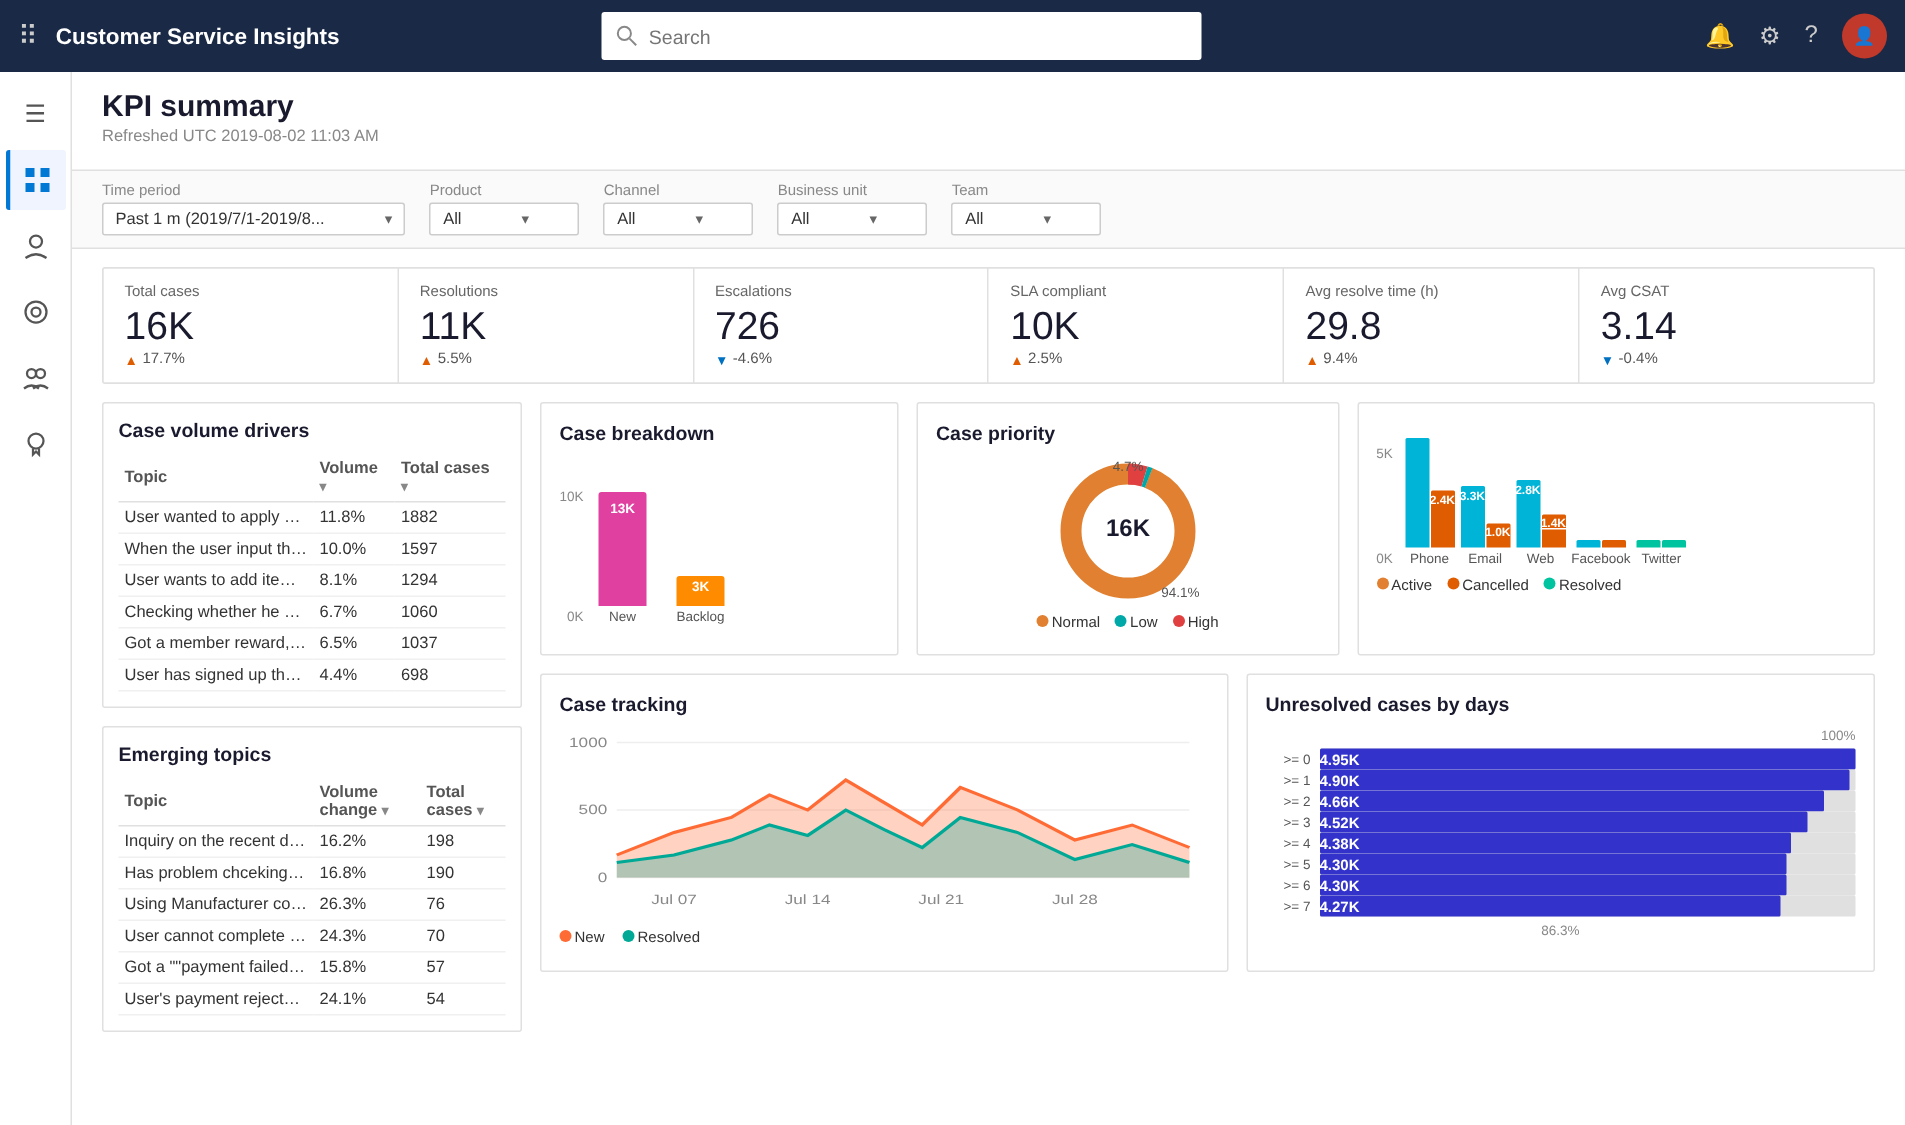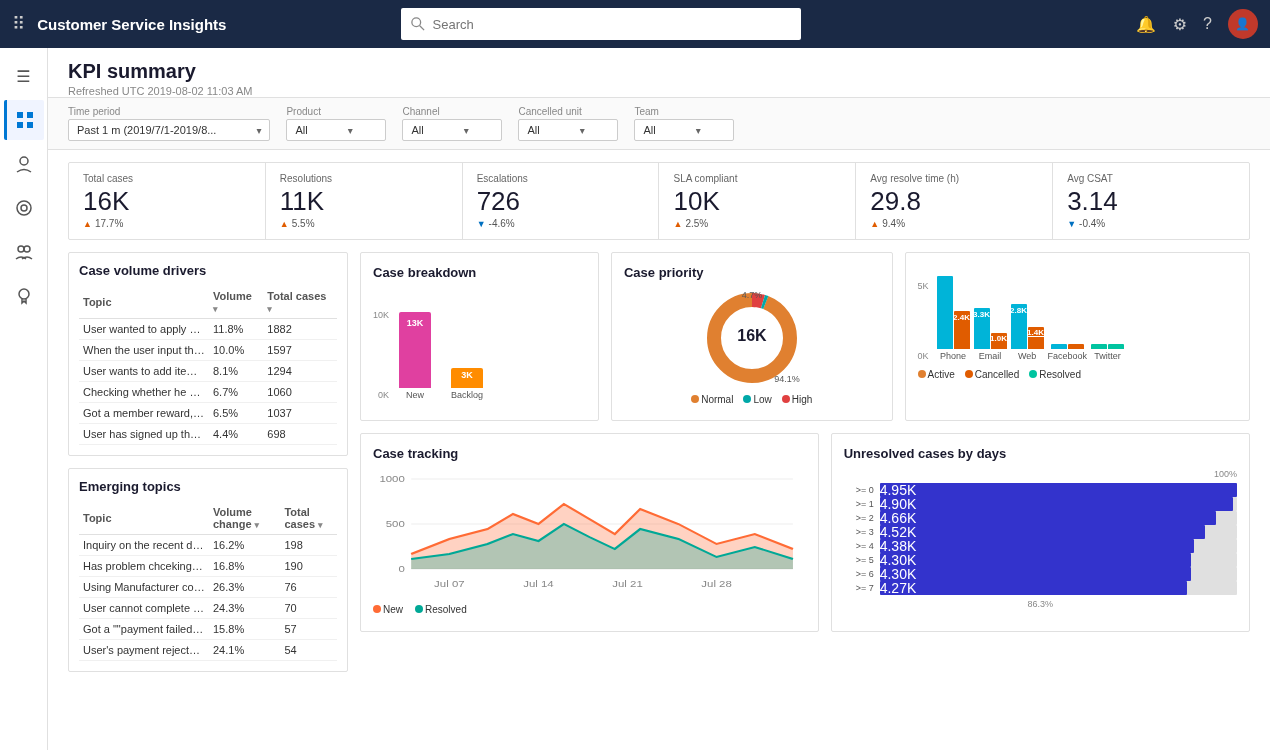--- a/index.html
+++ b/index.html
@@ -56,21 +56,21 @@
       cursor: pointer;
       color: #555;
       font-size: 16px;
     }
     .sidebar-item.active { border-left: 3px solid #0078d4; background: #f0f4ff; color: #0078d4; }
 
     
     .main-content { flex: 1; overflow-y: auto; background: #fff; }
 
     
-    .page-header { padding: 12px 20px 0 20px; border-bottom: 1px solid #e0e0e0; }
+    .page-header { padding: 12px 20px 16px 20px; border-bottom: 1px solid #e0e0e0; }
     .page-header h1 { font-size: 20px; font-weight: 600; color: #1a1a2e; }
     .page-header .subtitle { font-size: 11px; color: #888; margin-top: 2px; }
 
     
     .filter-bar {
       display: flex;
       align-items: flex-end;
       padding: 8px 20px;
       gap: 16px;
       border-bottom: 1px solid #e0e0e0;
@@ -112,21 +112,21 @@
     .table-card { background: #fff; border: 1px solid #e0e0e0; border-radius: 2px; padding: 10px; }
     .table-card h3 { font-size: 13px; font-weight: 600; margin-bottom: 8px; color: #1a1a2e; }
     .data-table { width: 100%; border-collapse: collapse; font-size: 11px; }
     .data-table th { text-align: left; color: #555; padding: 4px 4px; border-bottom: 1px solid #e0e0e0; font-weight: 600; font-size: 11px; }
     .data-table td { padding: 4px 4px; color: #333; border-bottom: 1px solid #f0f0f0; white-space: nowrap; overflow: hidden; text-overflow: ellipsis; max-width: 120px; }
     .sort-icon { font-size: 9px; color: #888; }
     .hbar-row { display: flex; align-items: center; gap: 6px; }
     .hbar-label { font-size: 9px; color: #555; width: 30px; text-align: right; flex-shrink: 0; }
     .hbar-track { flex: 1; background: #e0e0e0; height: 14px; border-radius: 1px; }
     .hbar-fill { height: 100%; background: #3333cc; border-radius: 1px; }
-    .hbar-value { font-size: 14px; color: #fff; padding-right: 4px; line-height: 14px; font-weight: 400; }
+    .hbar-value { font-size: 10px; color: #fff; padding-right: 4px; line-height: 14px; font-weight: 700; }
 
     svg { overflow: visible; }
   </style>
 </head>
 <body>
 
 <div class="topnav">
   <span class="topnav-grid">⠿</span>
   <span class="topnav-title">Customer Service Insights</span>
   <div class="topnav-search">
@@ -207,21 +207,21 @@
         </div>
       </div>
       <div class="filter-group">
         <span class="filter-label">Channel</span>
         <div class="filter-select">
           <span>All</span>
           <span class="chevron">▾</span>
         </div>
       </div>
       <div class="filter-group">
-        <span class="filter-label">Cancelled unit</span>
+        <span class="filter-label">Business unit</span>
         <div class="filter-select">
           <span>All</span>
           <span class="chevron">▾</span>
         </div>
       </div>
       <div class="filter-group">
         <span class="filter-label">Team</span>
         <div class="filter-select">
           <span>All</span>
           <span class="chevron">▾</span>

